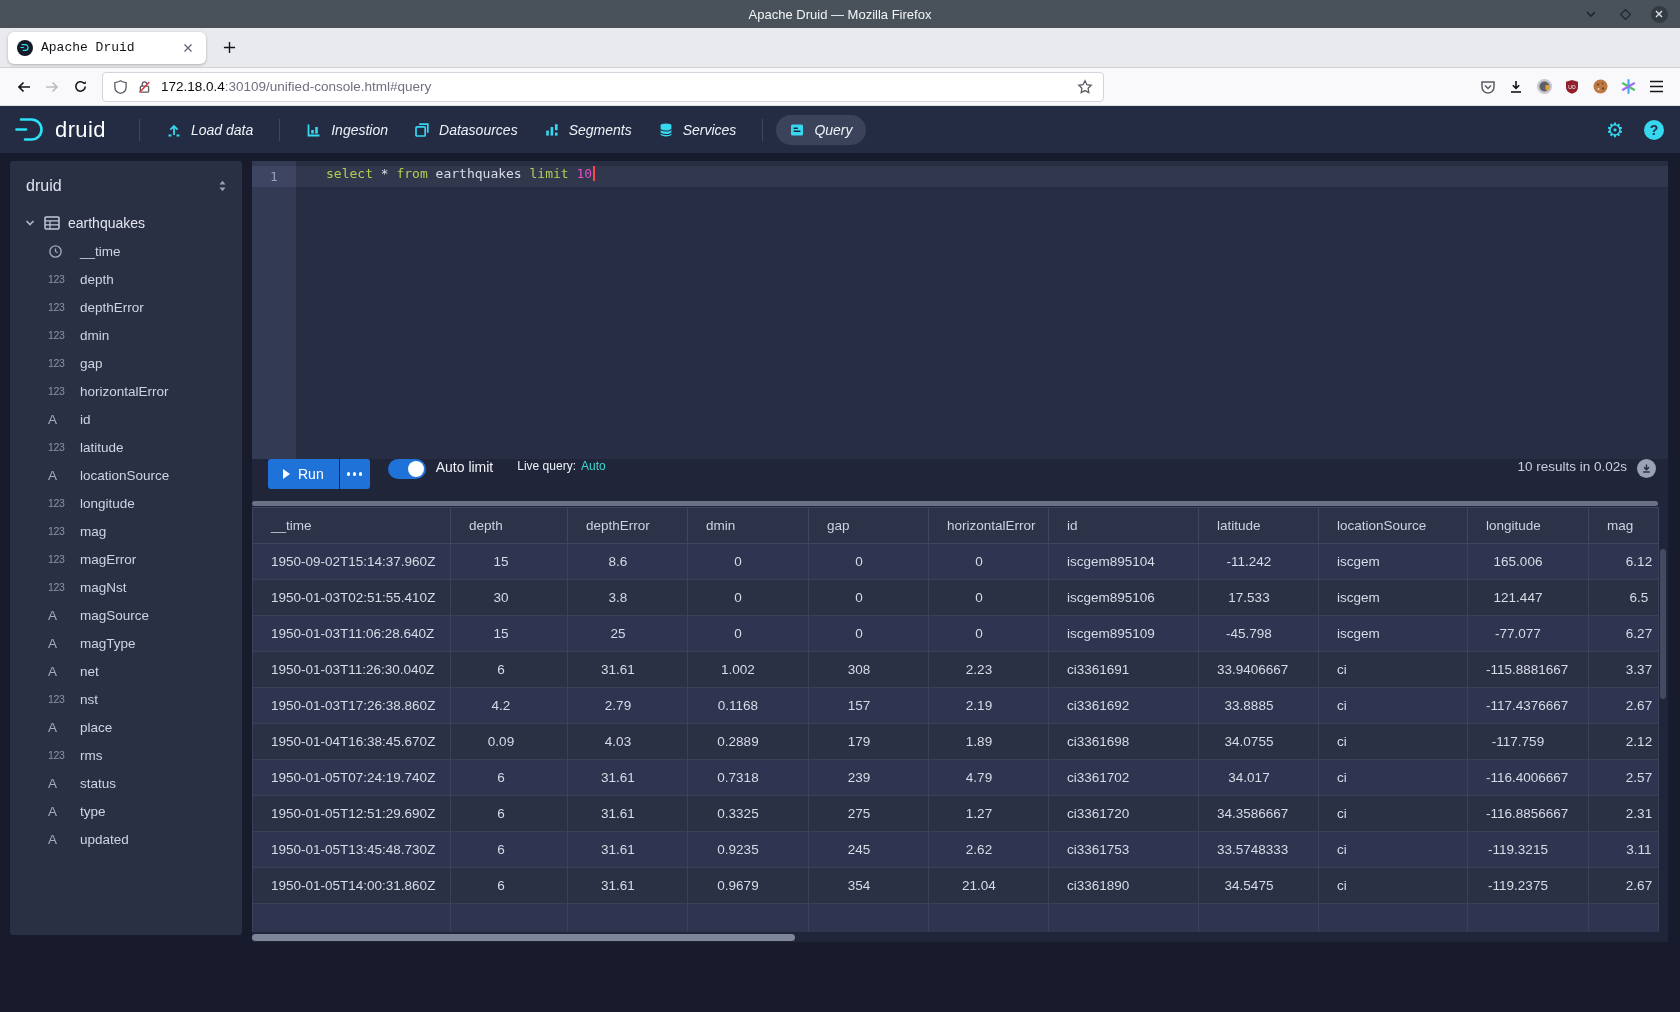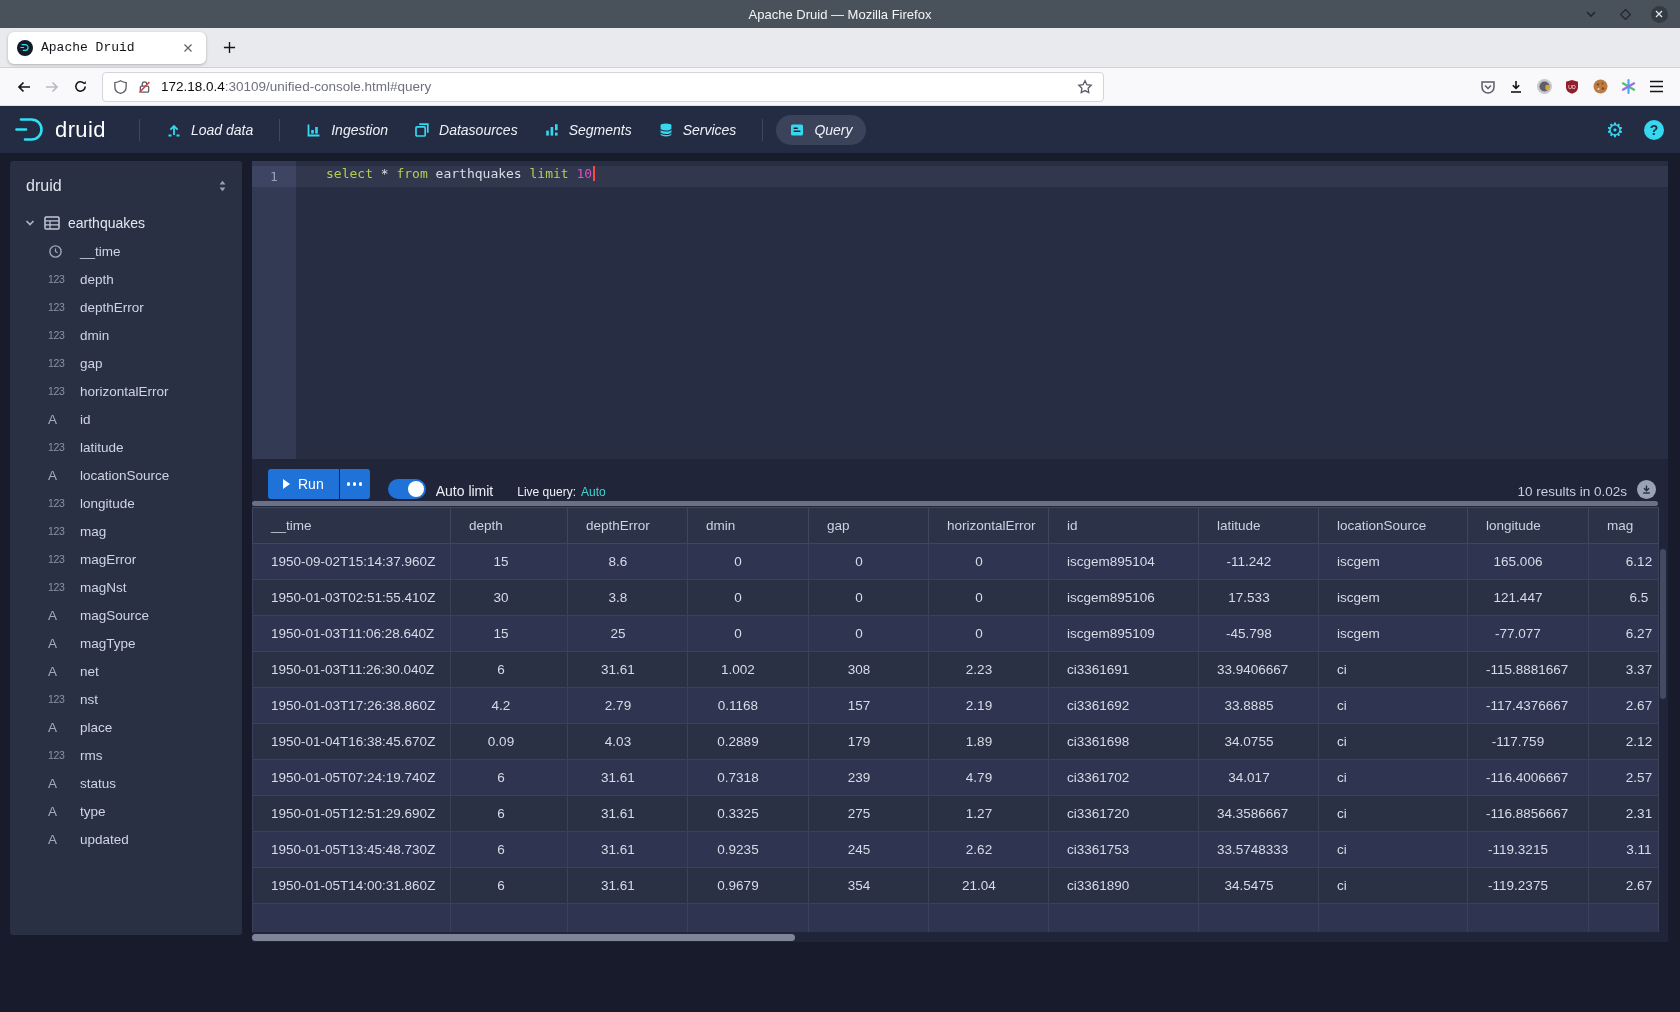--- a/index.html
+++ b/index.html
@@ -66,21 +66,21 @@
   .gutter { width:44px; background:#333a53; padding-top:5px; font-family:"DejaVu Sans Mono", monospace; font-size:13px; color:#99a1b8; flex:none; }
   .gutter-line { height:21px; display:flex; align-items:center; justify-content:center; }
   .gutter-line.active { background:#3e4563; }
   .codearea { flex:1; padding-top:5px; font-family:"DejaVu Sans Mono", monospace; font-size:13px; }
   .codeline { height:21px; display:flex; padding-left:30px; white-space:pre; background:rgba(140,150,180,0.10); }
   .tok-kw { color:#b7cd4f; }
   .tok-plain { color:#d8dde8; }
   .tok-num { color:#e14fc6; }
   .cursor { display:inline-block; width:2px; height:15px; background:#ff4545; margin-left:1px; }
 
-  .runbar { height:40px; background:#20253a; display:flex; align-items:flex-end; padding:0 12px 0 16px; }
+  .runbar { height:40px; background:#20253a; display:flex; align-items:flex-start; padding:0 12px 0 16px; }
   .runbtn { height:30px; background:#1f72d8; border:none; border-radius:3px 0 0 3px; color:#fff; font-size:14px; display:flex; align-items:center; gap:8px; padding:0 15px; font-family:inherit; }
   .play { width:0; height:0; border-left:7px solid #fff; border-top:5px solid transparent; border-bottom:5px solid transparent; }
   .morebtn { height:30px; width:30px; background:#1f72d8; border:none; border-radius:0 3px 3px 0; margin-left:1px; display:flex; align-items:center; justify-content:center; gap:2.5px; }
   .dot { width:3.5px; height:3.5px; border-radius:50%; background:#fff; }
   .toggle { width:38px; height:20px; border-radius:10px; background:#1f72d8; position:relative; margin-left:18px; flex:none; }
   .knob { width:16px; height:16px; border-radius:50%; background:#fff; position:absolute; top:2px; right:2px; }
   .runbar-label { color:#eef0f6; font-size:14px; margin-left:10px; }
   .livequery { color:#eef0f6; font-size:12px; margin-left:24px; }
   .livequery .lq-val { color:#3fd6cf; margin-left:5px; }
   .run-spacer { flex:1; }

